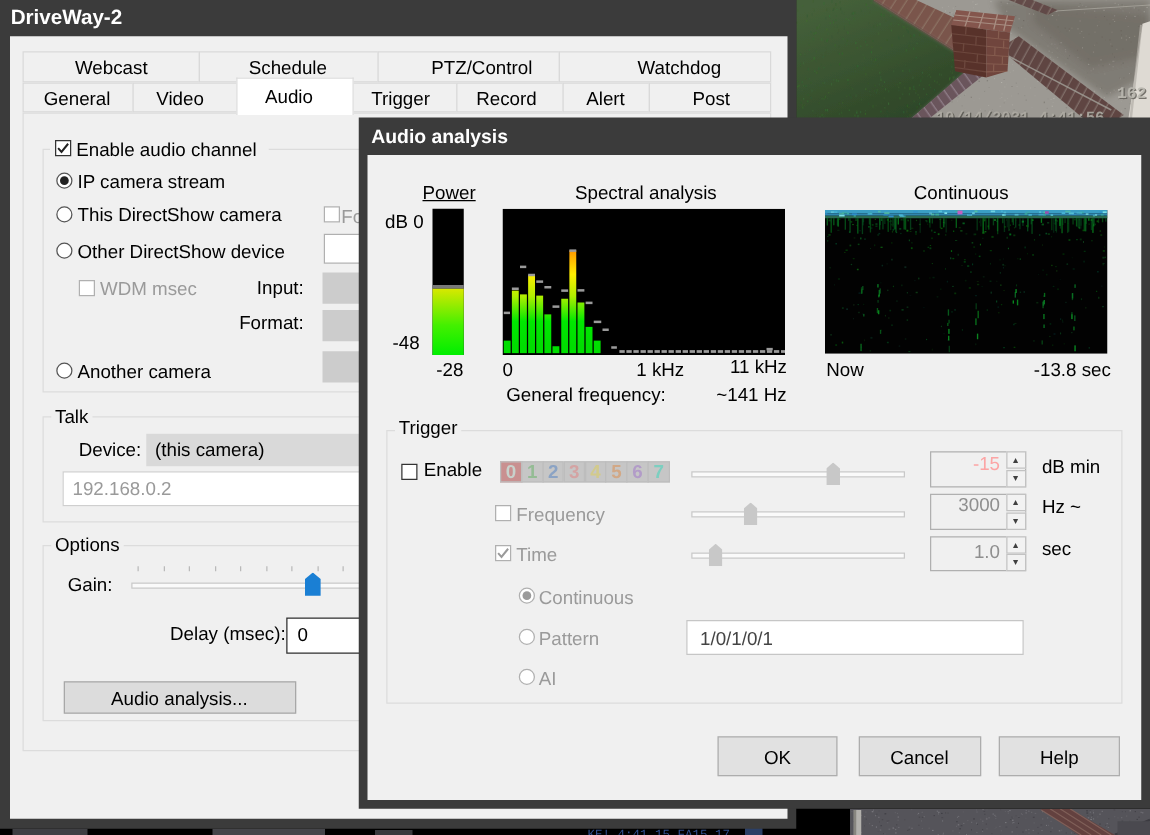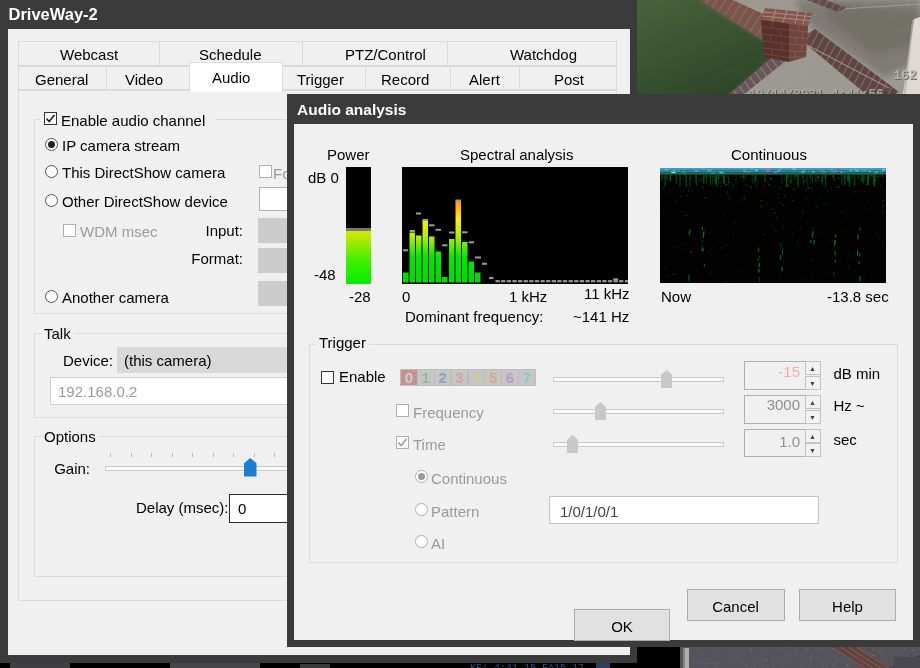--- a/index.html
+++ b/index.html
@@ -1457,27 +1457,30 @@
 <div class="abs" style="left:212.9px;top:452.5px;width:1px;height:4px;background:#b9b9b9;"></div>
 <div class="abs" style="left:233.4px;top:452.5px;width:1px;height:4px;background:#b9b9b9;"></div>
 <div class="abs" style="left:253.9px;top:452.5px;width:1px;height:4px;background:#b9b9b9;"></div>
 <div class="abs" style="left:274.4px;top:452.5px;width:1px;height:4px;background:#b9b9b9;"></div>
 <div class="abs" style="left:294.9px;top:452.5px;width:1px;height:4px;background:#b9b9b9;"></div>
   <div class="track" style="left:105px;top:466px;width:200px;"></div>
   <div class="abs" style="left:244px;top:458px;width:12.5px;height:18.5px;background:#1a7fd4;clip-path:polygon(50% 0,100% 28%,100% 100%,0 100%,0 28%);"></div>
   <div class="lbl" style="left:136px;top:500px;">Delay (msec):</div>
   <div class="abs" style="left:229px;top:494px;width:80px;height:29px;background:#fff;border:1px solid #2b2b2b;"></div>
   <div class="lbl" style="left:238px;top:501px;">0</div>
+  <div class="btn" style="left:50.5px;top:545px;width:186px;height:26px;background:#dcdcdc;border-color:#a8a8a8;">
+      <span style="top:6px;">Audio analysis...</span>
+    </div>
 </div>
 
 <div class="abs" style="left:287px;top:94px;width:633px;height:553px;background:#3b3b3b;">
   <div class="lbl" style="left:10px;top:8px;color:#fff;font-weight:bold;font-size:15.5px;">Audio analysis</div>
   <div class="abs" style="left:7px;top:30px;width:619px;height:516px;background:#f0f0f0;"></div>
 
-  <div class="lbl" style="left:40px;top:53px;">Power</div>
+  <div class="lbl" style="left:51px;top:53px;text-decoration:underline;">Power</div>
   <div class="lbl" style="left:173px;top:53px;">Spectral analysis</div>
   <div class="lbl" style="left:444px;top:53px;">Continuous</div>
 
   <div class="lbl" style="left:21px;top:76px;">dB 0</div>
   <div class="abs" style="left:59px;top:73px;width:25px;height:117px;background:#000;">
     <div class="abs" style="left:0;top:61px;width:25px;height:3px;background:#787878;"></div>
     <div class="abs" style="left:0;top:64px;width:25px;height:53px;background:linear-gradient(#d8e800,#44f000 55%,#00ee00);"></div>
   </div>
   <div class="lbl" style="left:27px;top:173px;">-48</div>
   <div class="lbl" style="left:62px;top:195px;">-28</div>
@@ -1543,21 +1546,21 @@
 <rect x="200.3" y="113.1" width="4.3" height="2.2" fill="#9a9a9a"></rect>
 <rect x="205.9" y="113.1" width="4.3" height="2.2" fill="#9a9a9a"></rect>
 <rect x="211.5" y="113.1" width="4.3" height="2.2" fill="#9a9a9a"></rect>
 <rect x="217.1" y="113.1" width="4.3" height="2.2" fill="#9a9a9a"></rect>
 <rect x="222.8" y="113.1" width="4.3" height="2.2" fill="#9a9a9a"></rect>
       </g>
   </svg>
   <div class="lbl" style="left:115px;top:195px;">0</div>
   <div class="lbl" style="left:222px;top:195px;">1 kHz</div>
   <div class="lbl" style="left:297px;top:192px;">11 kHz</div>
-  <div class="lbl" style="left:118px;top:215px;">Dominant frequency:</div>
+  <div class="lbl" style="left:118px;top:215px;">General frequency:</div>
   <div class="lbl" style="left:286px;top:215px;">~141 Hz</div>
 
   <svg class="abs" style="left:373px;top:74px;" width="226" height="115" viewBox="0 0 226 115">
     <rect width="226" height="115" fill="#020202"></rect>
     <rect x="0" y="0" width="226" height="2.6" fill="#3a9ec4"></rect>
 <rect x="0" y="2.6" width="226" height="2" fill="#2f86b0"></rect>
 <rect x="0" y="4.6" width="226" height="2" fill="#2a6a50"></rect>
 <rect x="142.6" y="3.3" width="2.2" height="1.4" fill="#5fd0e0" opacity="0.57"></rect>
 <rect x="22.9" y="4.0" width="1.8" height="1.4" fill="#3bb0a0" opacity="0.71"></rect>
 <rect x="6.6" y="1.0" width="3.3" height="1.4" fill="#49b8d8" opacity="0.78"></rect>
@@ -2109,21 +2112,21 @@
       <span class="dot dis"></span>
     </div>
   <div class="lbl gray" style="left:144px;top:377px;">Continuous</div>
   <div class="rad dis" style="left:128px;top:409px;"></div>
   <div class="lbl gray" style="left:144px;top:410px;">Pattern</div>
   <div class="abs" style="left:262px;top:402px;width:270px;height:28px;background:#fff;border:1px solid #c6c6c6;"></div>
   <div class="lbl" style="left:273px;top:410px;color:#444;">1/0/1/0/1</div>
   <div class="rad dis" style="left:128px;top:441px;"></div>
   <div class="lbl gray" style="left:144px;top:442px;">AI</div>
 
-  <div class="btn" style="left:287px;top:495px;width:96px;height:32px;margin-top:20px;">
+  <div class="btn" style="left:287px;top:495px;width:96px;height:32px;">
       <span style="top:8.5px;">OK</span>
     </div>
   <div class="btn" style="left:399.5px;top:495px;width:98px;height:32px;">
       <span style="top:8.5px;">Cancel</span>
     </div>
   <div class="btn" style="left:512px;top:495px;width:97px;height:32px;">
       <span style="top:8.5px;">Help</span>
     </div>
 </div>
 

